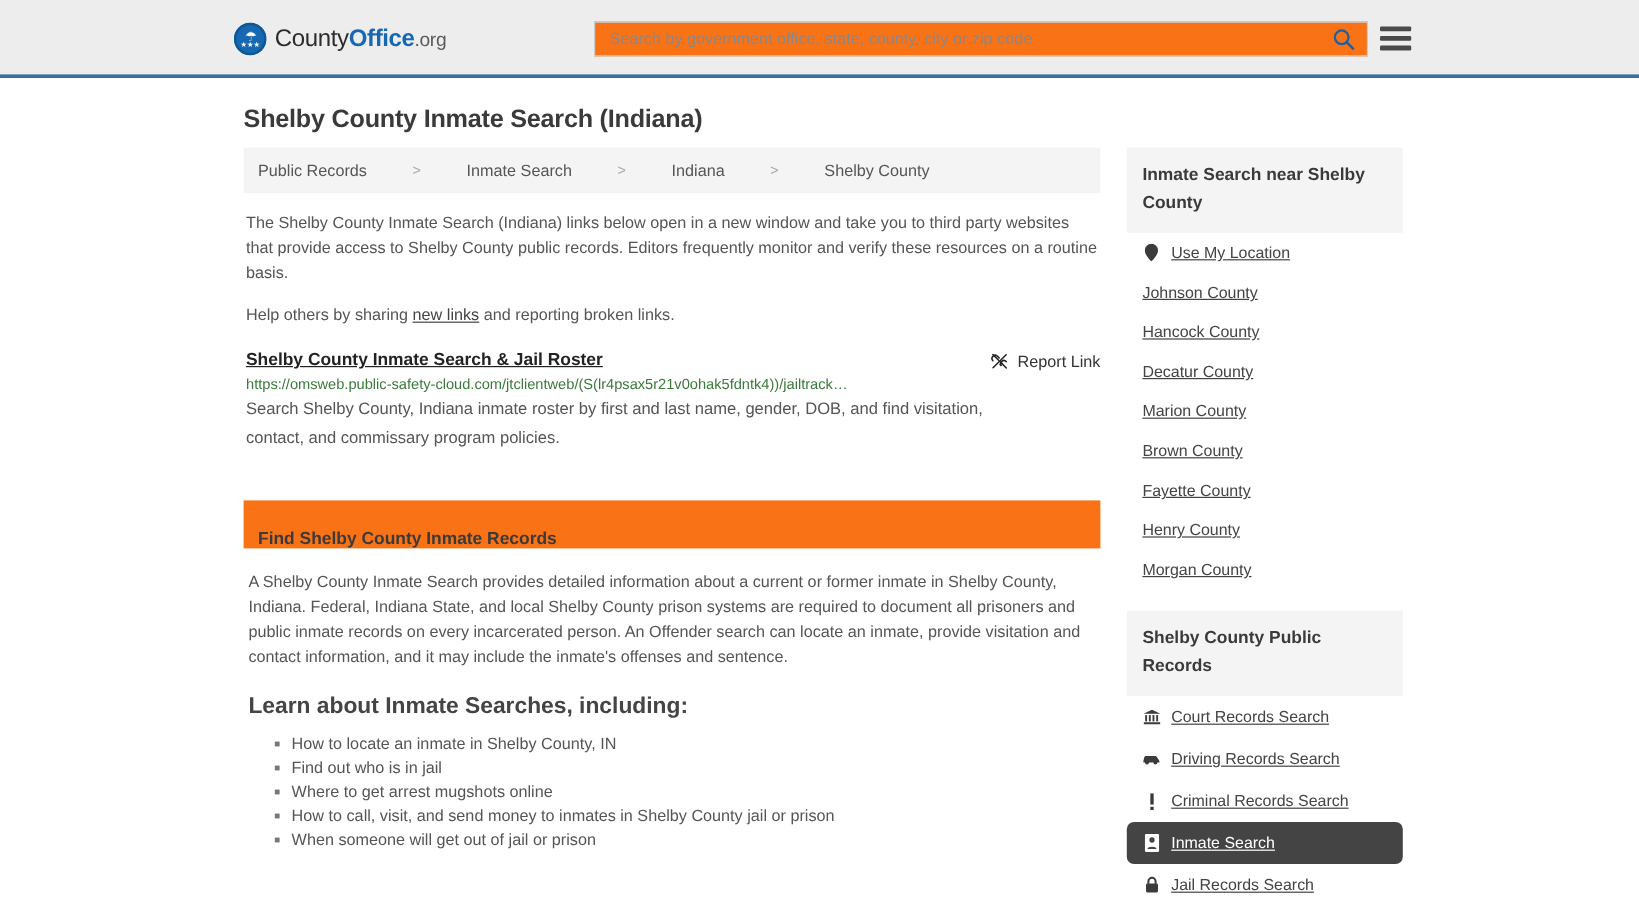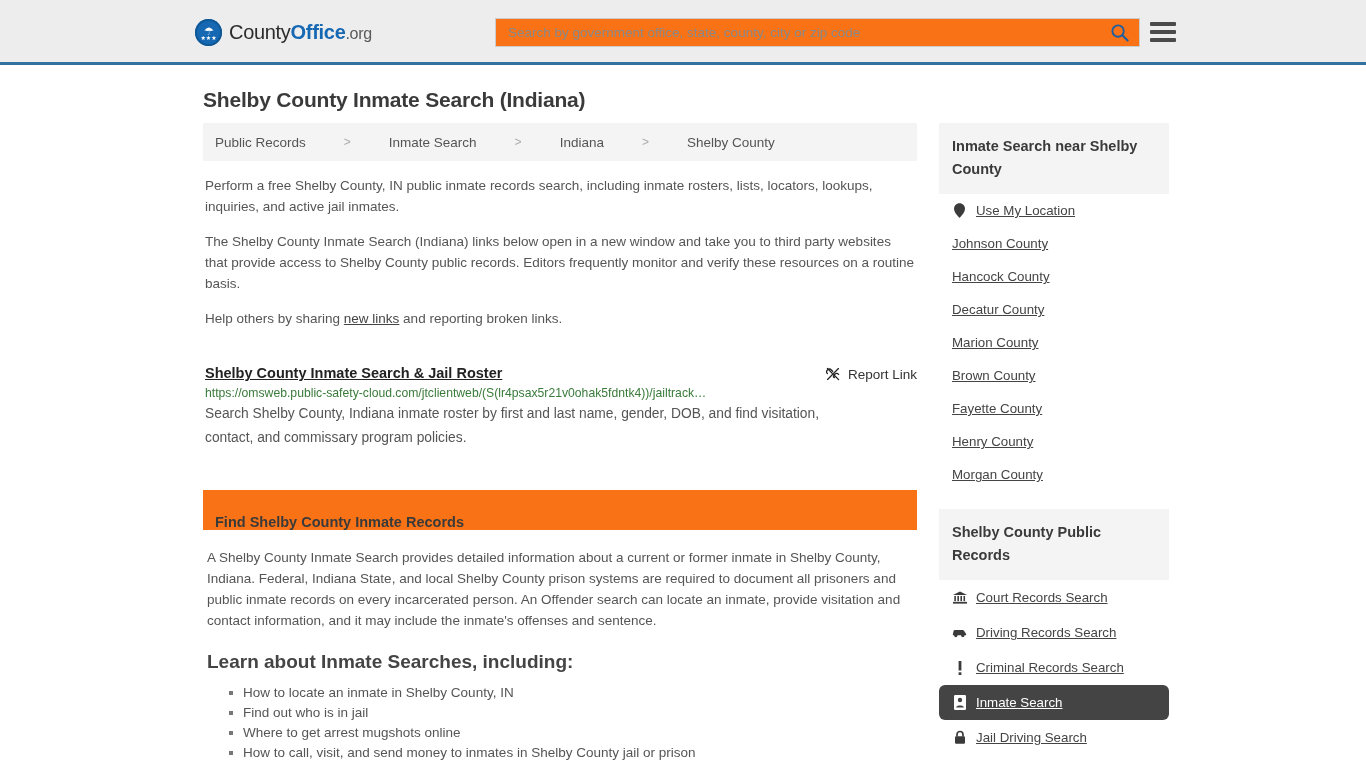--- a/index.html
+++ b/index.html
@@ -98,21 +98,21 @@
   #breadcrumb .cur{color:#555;}
 
   
   .para{
     font-size:13.5px; line-height:21px; color:#555;
     margin:14px 0 0 0; padding:0 2px;
   }
   .para a{color:#444;text-decoration:underline;}
 
   
-  #result-block{margin-top:36px;position:relative;padding:0 2px;}
+  #result-block{margin-top:19px;position:relative;padding:0 2px;}
   #result-head{display:flex;align-items:flex-start;justify-content:space-between;}
   #result-title{
     font-size:14.5px;font-weight:bold;color:#222;
     text-decoration:underline;cursor:pointer;
   }
   #report-link{
     display:flex;align-items:center;gap:7px;
     font-size:13.5px;color:#333;cursor:pointer;white-space:nowrap;
     margin-top:1px;margin-right:-2px;
   }
@@ -211,21 +211,20 @@
     <nav id="breadcrumb">
       <a href="#">Public Records</a>
       <span class="sep">&gt;</span>
       <a href="#">Inmate Search</a>
       <span class="sep">&gt;</span>
       <a href="#">Indiana</a>
       <span class="sep">&gt;</span>
       <span class="cur">Shelby County</span>
     </nav>
 
-    <p class="para">Perform a free Shelby County, IN public inmate records search, including inmate rosters, lists, locators, lookups, inquiries, and active jail inmates.</p>
     <p class="para">The Shelby County Inmate Search (Indiana) links below open in a new window and take you to third party websites that provide access to Shelby County public records. Editors frequently monitor and verify these resources on a routine basis.</p>
     <p class="para"><span>Help others by sharing </span><a href="#">new links</a><span> and reporting broken links.</span></p>
 
     <div id="result-block">
       <div id="result-head">
         <a id="result-title" href="#">Shelby County Inmate Search &amp; Jail Roster</a>
         <div id="report-link">
           <svg width="16" height="16" viewBox="0 0 20 20">
             <path d="M3 3 L9 9 M11 11 L17 17" stroke="#222" stroke-width="1.6" stroke-linecap="round" fill="none"></path>
             <path d="M3 9.5 A3.2 3.2 0 0 1 8 5 L9.6 6.6" stroke="#222" stroke-width="1.6" fill="none" stroke-linecap="round"></path>
@@ -347,18 +346,18 @@
           <a href="#">Inmate Search</a>
         </li>
 
         <li>
           <span class="side-ico">
             <svg width="12" height="15" viewBox="0 0 12 15">
                 <path d="M3 6.5 V4.5 A3 3 0 0 1 9 4.5 V6.5" stroke="#3b3b3b" stroke-width="1.7" fill="none"></path>
                 <rect x="1" y="6.3" width="10" height="7.5" rx="1.2" fill="#3b3b3b"></rect>
               </svg>
           </span>
-          <a href="#">Jail Driving Search</a>
+          <a href="#">Jail Records Search</a>
         </li>
       </ul>
     </div>
   </aside>
 </div>
 
 </body></html>

